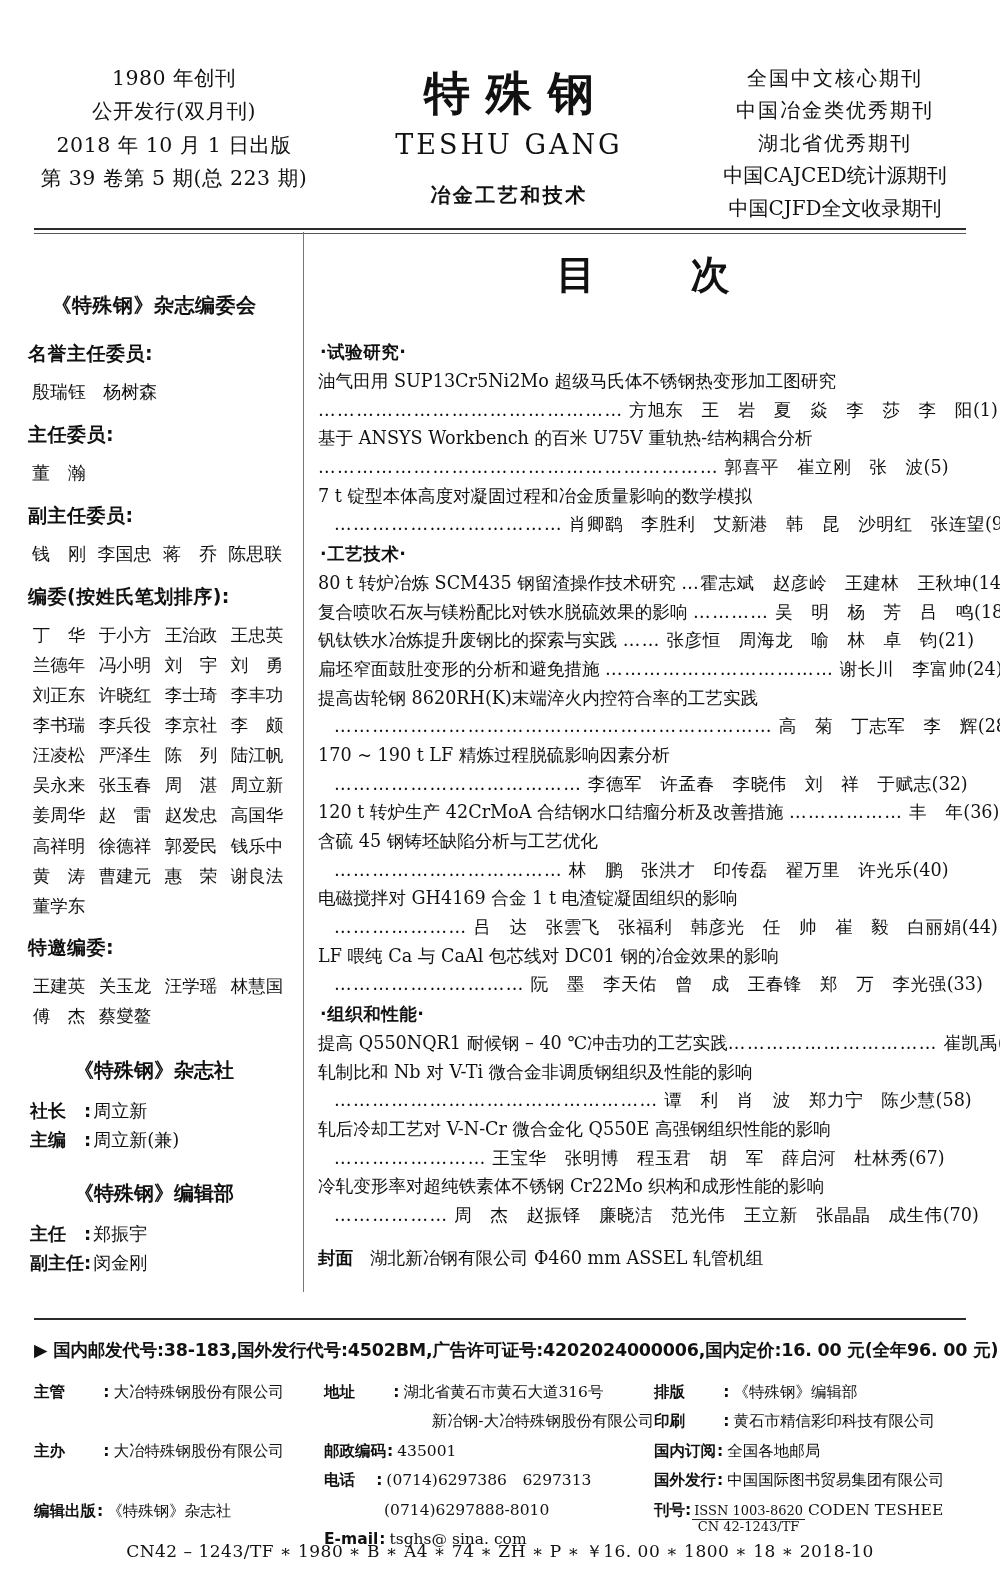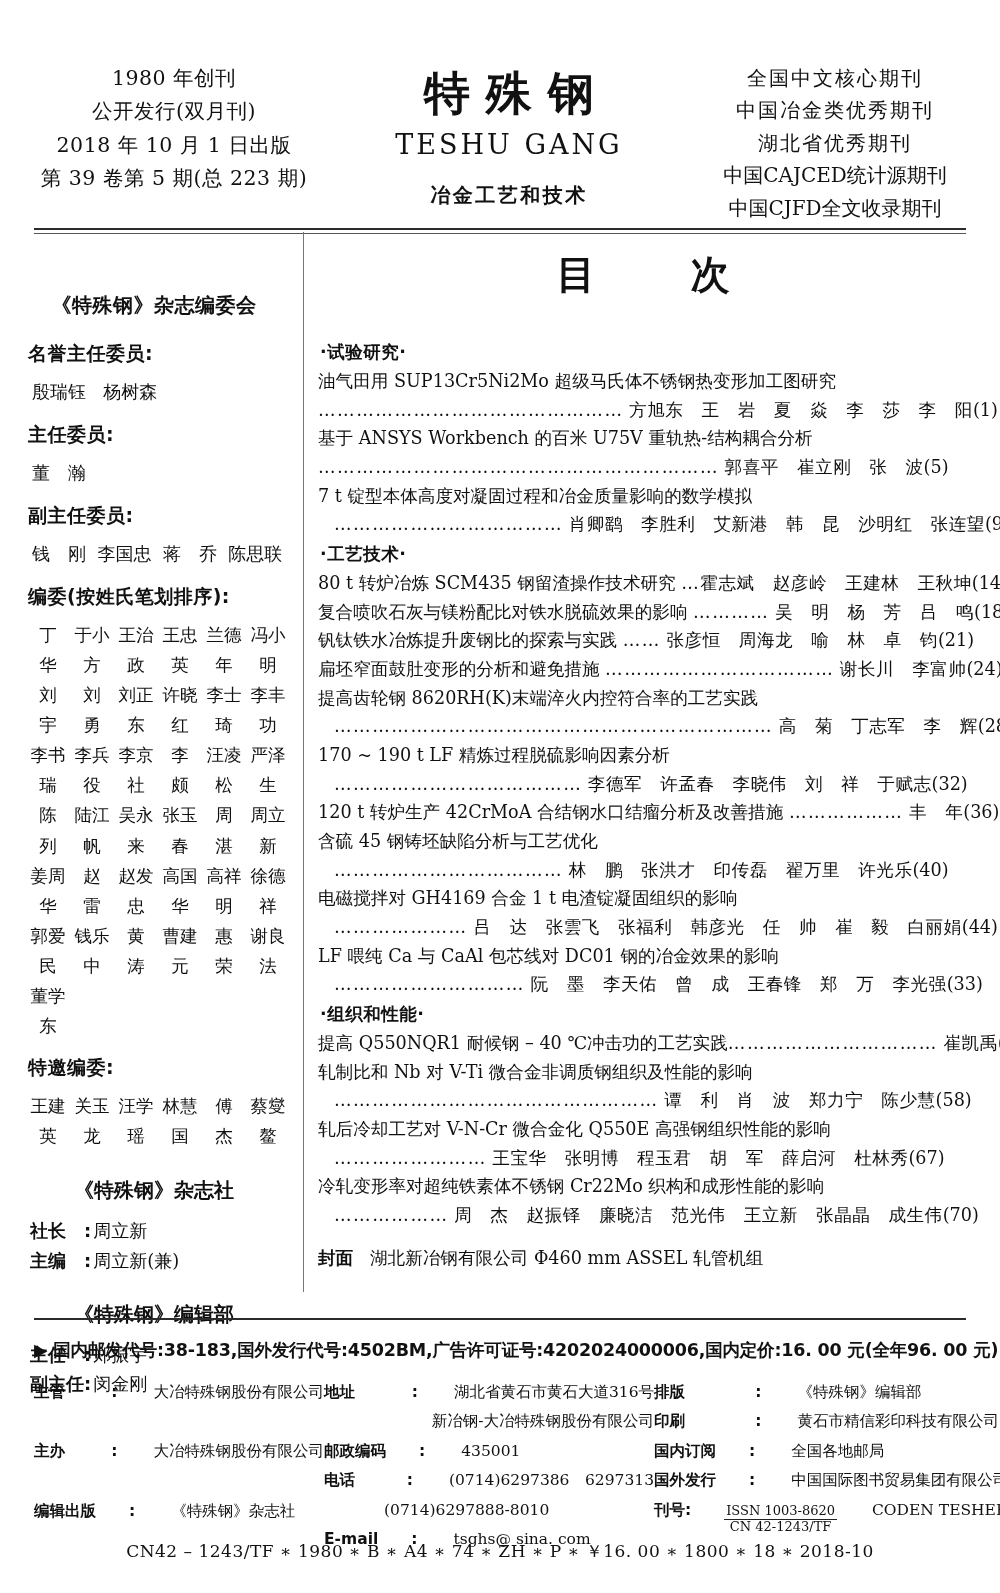--- a/index.html
+++ b/index.html
@@ -119,21 +119,21 @@
   }
   .lc-names {
     margin: 0 0 8px 14px;
     font-size: 18px;
     line-height: 1.72;
     font-family: "DejaVu Serif", "Liberation Serif", serif;
   }
   .lc-grid {
     margin: 0 0 6px 8px;
     display: grid;
-    grid-template-columns: repeat(6, 1fr);
+    grid-template-columns: repeat(4, 1fr);
     font-size: 17.5px;
     line-height: 1.72;
     font-family: "DejaVu Serif", "Liberation Serif", serif;
   }
   .lc-grid span { text-align: center; }
   .lc-sub-head {
     text-align: center;
     font-size: 20px;
     font-weight: bold;
     font-family: "DejaVu Sans", "Liberation Sans", sans-serif;
@@ -210,21 +210,21 @@
     white-space: nowrap;
   }
   .fcols {
     display: flex;
     font-size: 15.5px;
     line-height: 1.9;
   }
   .fc1 { width: 290px; }
   .fc2 { width: 330px; }
   .fc3 { flex: 1; }
-  .frow { display: flex; align-items: baseline; white-space: nowrap; gap: 32px; }
+  .frow { display: flex; align-items: baseline; white-space: nowrap; }
   .frow .k {
     font-weight: bold;
     font-family: "DejaVu Sans", "Liberation Sans", sans-serif;
     display: inline-flex; justify-content: space-between;
     margin-right: 1px;
   }
   .frow .k.w4 { width: 4.4em; }
   .frow .k.w3 { width: 3.3em; }
   .frow .k.auto { width: auto; }
   .frow .v {

